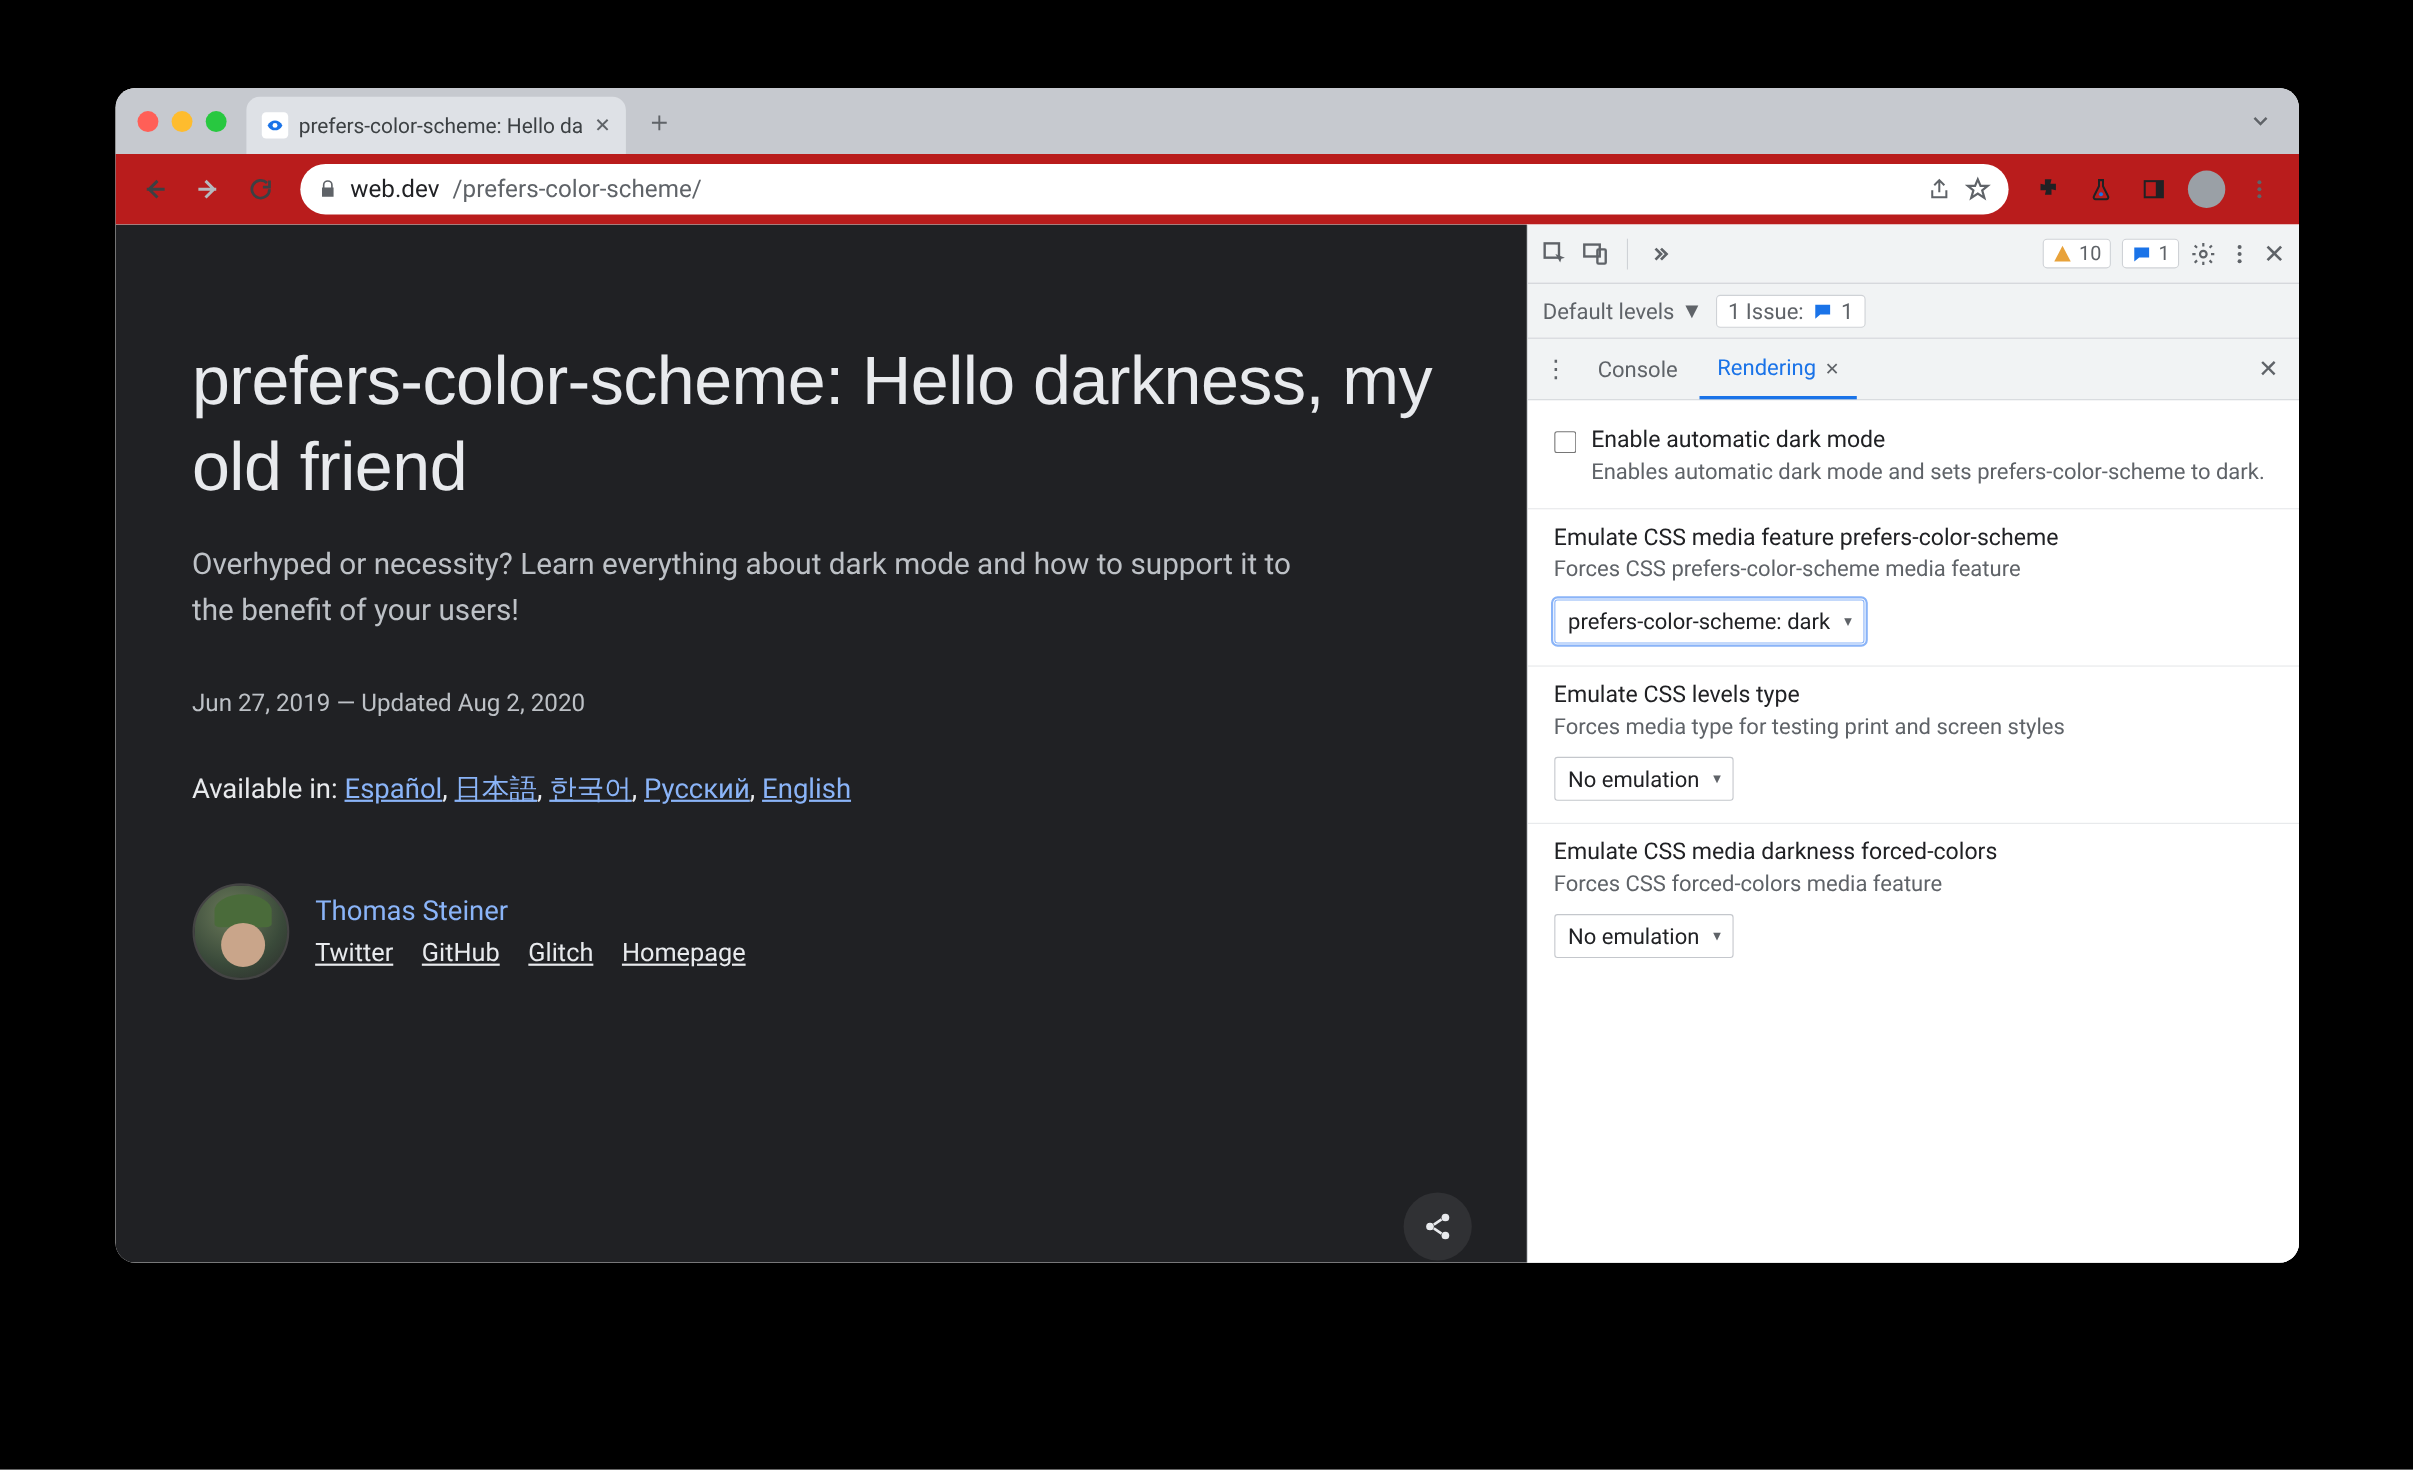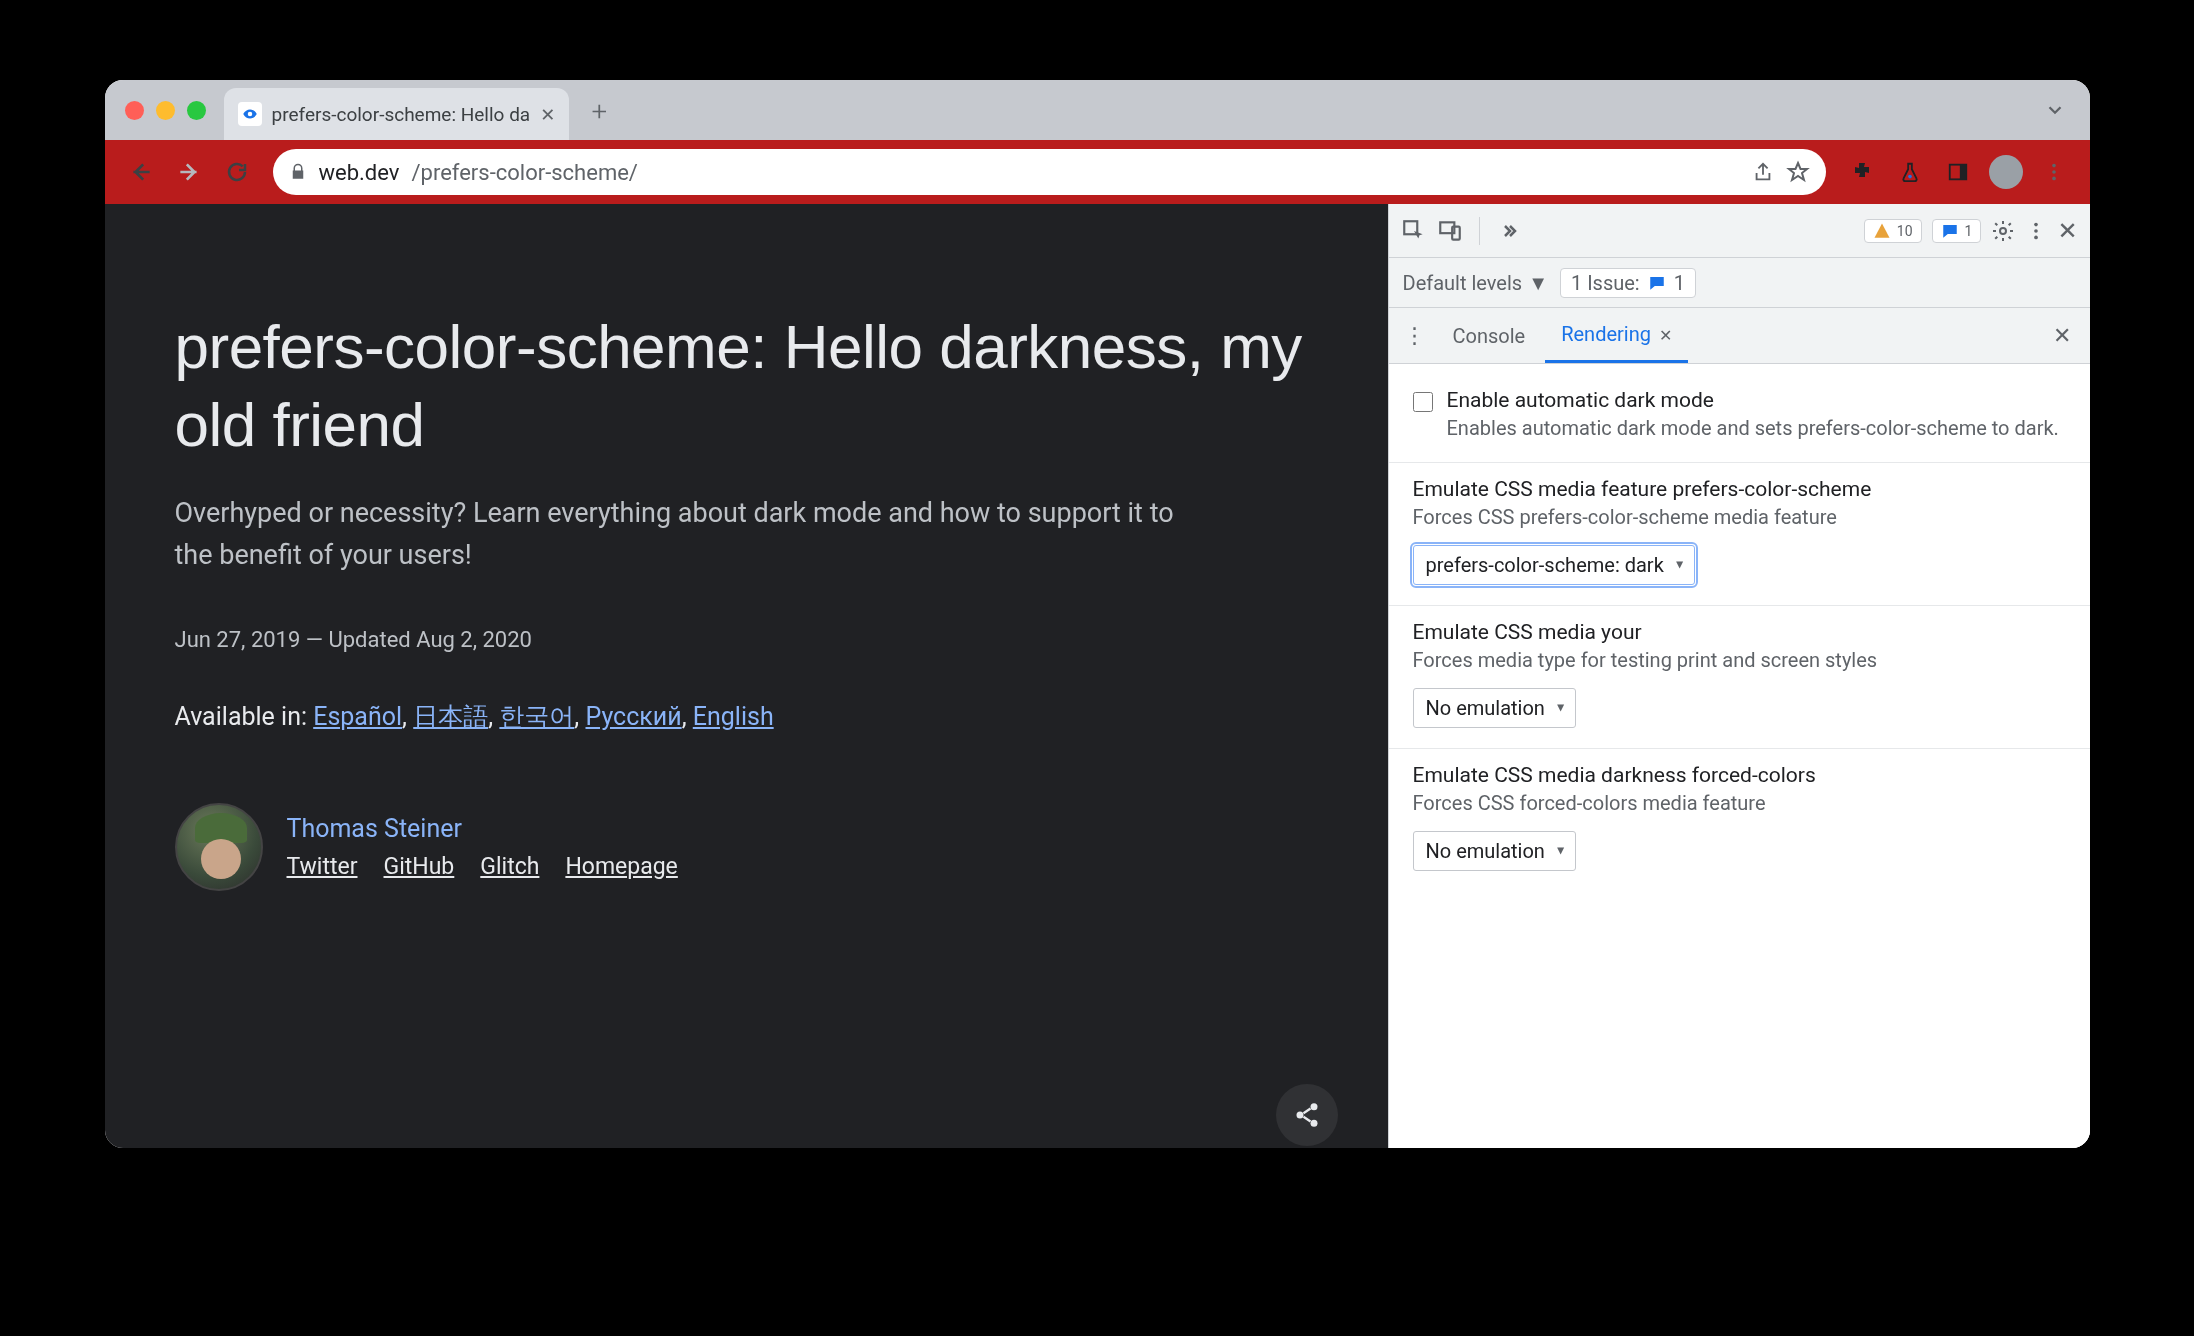--- a/index.html
+++ b/index.html
@@ -142,21 +142,21 @@
 }
 .dt-top {
   height:54px;
   display:flex;
   align-items:center;
   padding:0 12px;
   gap:10px;
   border-bottom:1px solid #cfd2d6;
 }
 .dt-top .sep { width:1px; height:28px; background:#cfd2d6; margin:0 6px;}
-.dt-badge { display:flex; align-items:center; gap:6px; border:1px solid #cfd2d6; border-radius:4px; padding:2px 8px; font-size:14px; background:#fff;}
+.dt-badge { display:flex; align-items:center; gap:6px; border:1px solid #cfd2d6; border-radius:4px; padding:2px 8px; font-size:18px; background:#fff;}
 .dt-badge.warn svg { color:#e8a23a;}
 .dt-badge.info svg { color:#1a73e8;}
 .dt-row2 {
   height:50px;
   display:flex;
   align-items:center;
   padding:0 14px;
   gap:12px;
   border-bottom:1px solid #cfd2d6;
   text-align:right;
@@ -426,21 +426,21 @@
 
         <div class="dt-section">
           <div class="dt-title">Emulate CSS media feature prefers-color-scheme</div>
           <div class="dt-desc">Forces CSS prefers-color-scheme media feature</div>
           <div class="dt-select focus">
             <span>prefers-color-scheme: dark</span>
           </div>
         </div>
 
         <div class="dt-section">
-          <div class="dt-title">Emulate CSS media your</div>
+          <div class="dt-title">Emulate CSS levels type</div>
           <div class="dt-desc">Forces media type for testing print and screen styles</div>
           <div class="dt-select">
             <span>No emulation</span>
           </div>
         </div>
 
         <div class="dt-section">
           <div class="dt-title">Emulate CSS media darkness forced-colors</div>
           <div class="dt-desc">Forces CSS forced-colors media feature</div>
           <div class="dt-select">

